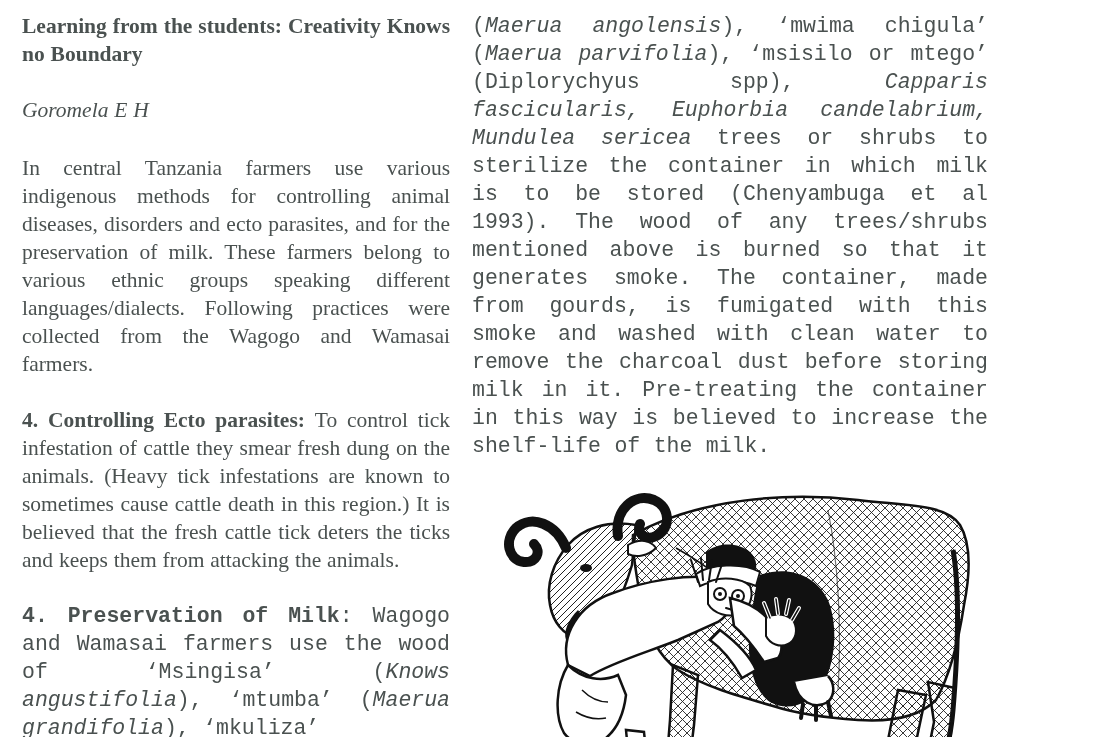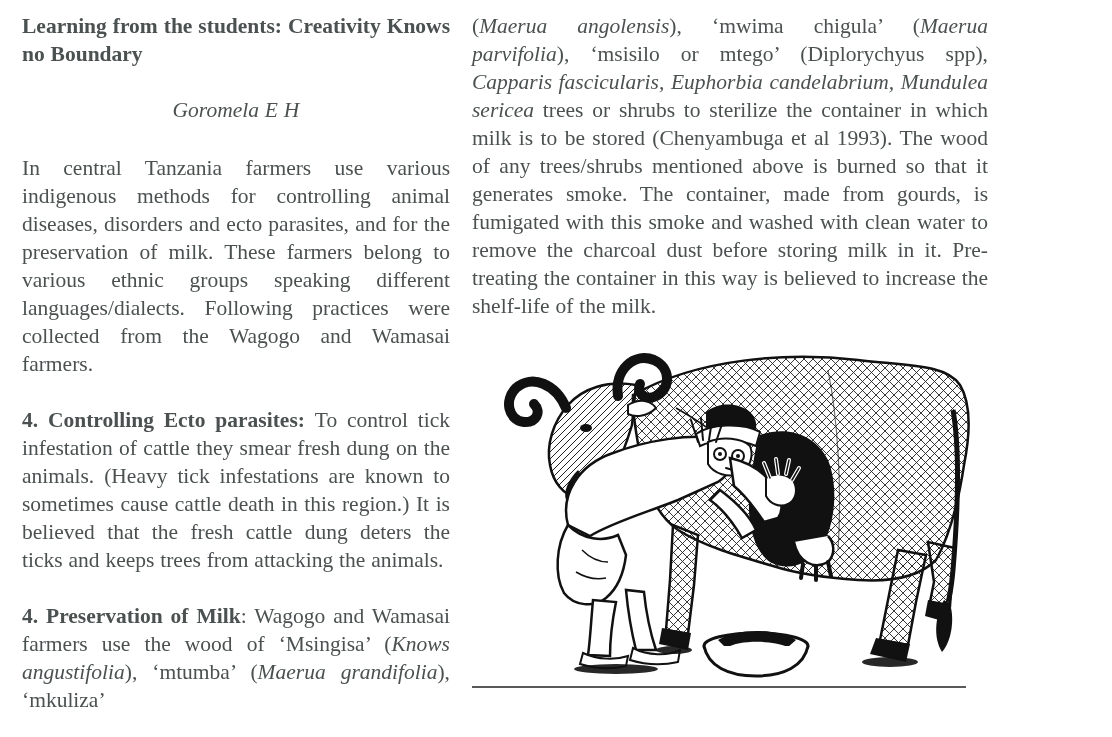--- a/index.html
+++ b/index.html
@@ -30,23 +30,23 @@
     font-size: 21.5px;
     line-height: 28px;
     text-align: justify;
     word-spacing: 0.5px;
   }
   .b { font-weight: bold; }
   .i { font-style: italic; }
 
   .title    { font-weight: bold; margin-bottom: 28px; }
   .heading  { font-weight: bold; }
-  .author   { font-style: italic; text-align: center; margin-bottom: 30px; }
+  .author   { font-style: italic; text-align: left; margin-bottom: 30px; }
   .para     { margin-bottom: 28px; }
-  .para-last{ margin-bottom: 0; }
+  .para-last{ margin-bottom: 0; font-family: Liberation Mono, monospace; }
 
   figure {
     margin: 30px 0 0 0;
     padding: 0;
   }
   .figure-art {
     margin-left: 26px;
     display: block;
   }
   .bottom-rule {
@@ -62,21 +62,21 @@
 <div class="page">
 
   <div class="col col-left">
     <p class="title">Learning from the students: Creativity Knows no Boundary</p>
 
 
     <p class="author">Goromela E H</p>
 
     <p class="para">In central Tanzania farmers use various indigenous methods for controlling animal diseases, disorders and ecto parasites, and for the preservation of milk. These farmers belong to various ethnic groups speaking different languages/dialects. Following practices were collected from the Wagogo and Wamasai farmers.</p>
 
-    <p class="para"><span class="b">4. Controlling Ecto parasites: </span><span>To control tick infestation of cattle they smear fresh dung on the animals. (Heavy tick infestations are known to sometimes cause cattle death in this region.) It is believed that the fresh cattle dung deters the ticks and keeps trees from attacking the animals.</span></p>
+    <p class="para"><span class="b">4. Controlling Ecto parasites: </span><span>To control tick infestation of cattle they smear fresh dung on the animals. (Heavy tick infestations are known to sometimes cause cattle death in this region.) It is believed that the fresh cattle tick deters the ticks and keeps them from attacking the animals.</span></p>
 
     <p class="para-last"><span class="b">4. Preservation of Milk</span><span>: Wagogo and Wamasai farmers use the wood of ‘Msingisa’ (</span><span class="i">Knows angustifolia</span><span>), ‘mtumba’ (</span><span class="i">Maerua grandifolia</span><span>), ‘mkuliza’</span></p>
   </div>
 
   <div class="col col-right">
     <p class="para-last"><span>(</span><span class="i">Maerua angolensis</span><span>), ‘mwima chigula’ (</span><span class="i">Maerua parvifolia</span><span>), ‘msisilo or mtego’ (Diplorychyus spp), </span><span class="i">Capparis fascicularis, Euphorbia candelabrium, Mundulea sericea</span><span> trees or shrubs to sterilize the container in which milk is to be stored (Chenyambuga et al 1993). The wood of any trees/shrubs mentioned above is burned so that it generates smoke. The container, made from gourds, is fumigated with this smoke and washed with clean water to remove the charcoal dust before storing milk in it. Pre-treating the container in this way is believed to increase the shelf-life of the milk.</span></p>
 
     <figure>
       <svg class="figure-art" width="490" height="330" viewBox="0 0 490 330" xmlns="http://www.w3.org/2000/svg" role="img" aria-label="farmer milking a cow">
         <defs>

